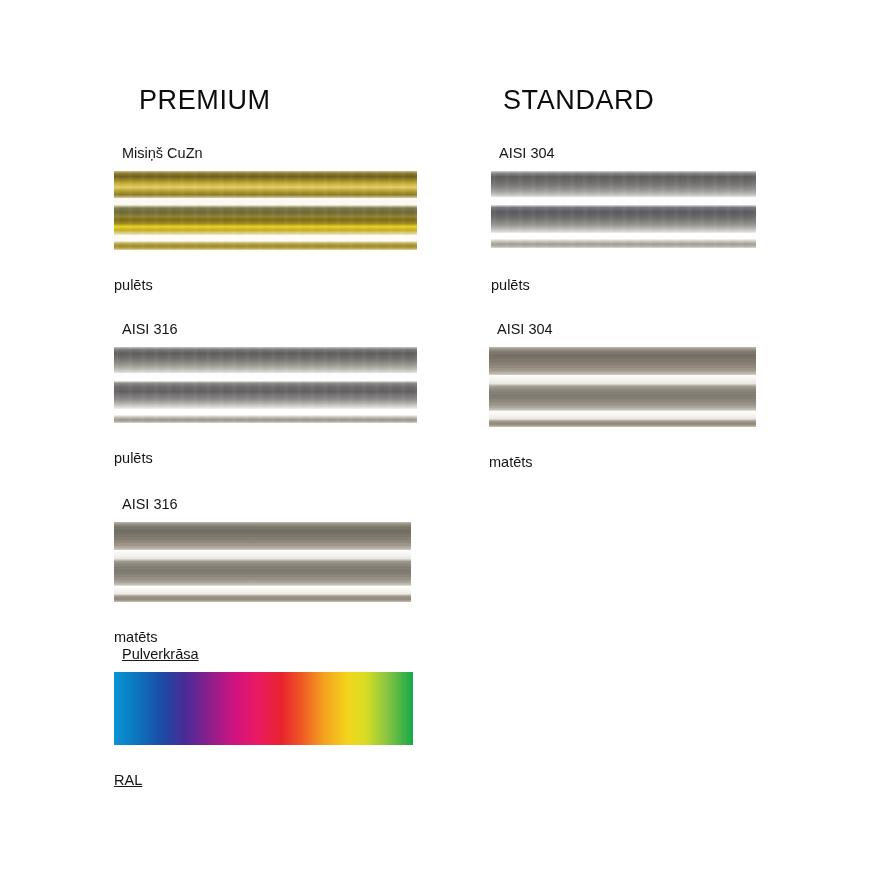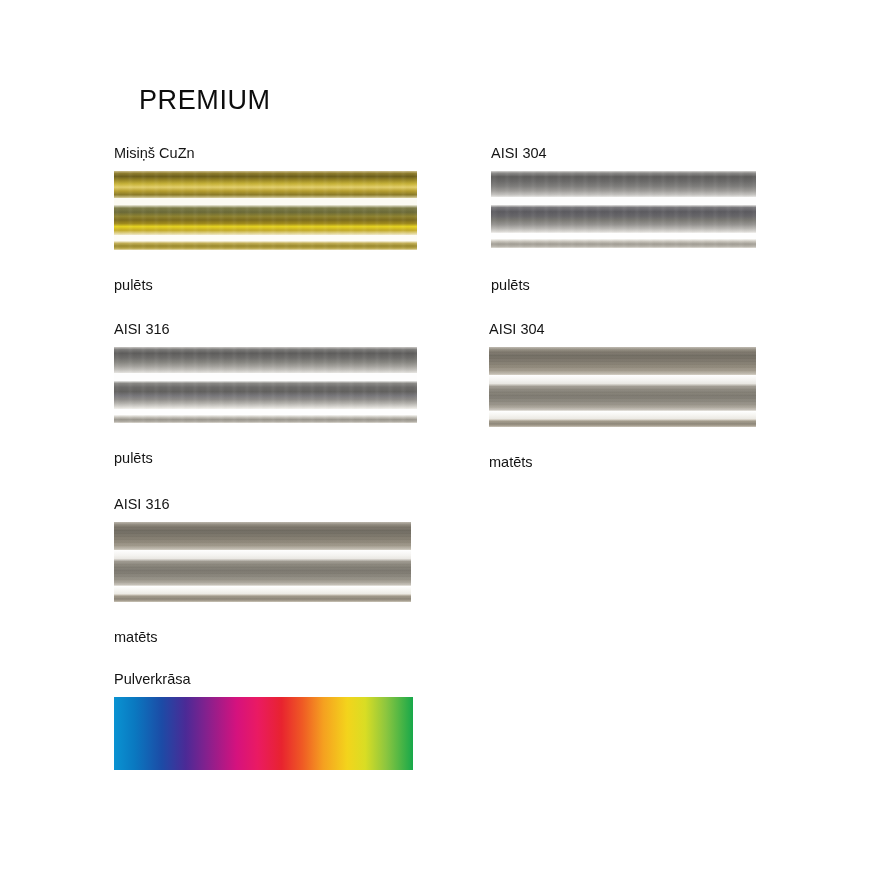--- a/index.html
+++ b/index.html
@@ -43,21 +43,21 @@
 
   .material-label,
   .finish-label {
     font-size: 14.5px;
     font-weight: 400;
     color: #141414;
     white-space: nowrap;
     line-height: 1.1;
   }
 
-  .material-label { margin-bottom: 9px; }
+  .material-label { margin-bottom: 9px; margin-left: 8px; }
   .finish-label   { margin-top: 28px; }
 
   .swatch {
     display: block;
     position: relative;
     overflow: hidden;
     background: #ffffff;
   }
 
   
@@ -115,20 +115,21 @@
     );
   }
 </style>
 </head>
 <body>
 
 <div class="board">
 
   <div class="col-heading premium">PREMIUM</div>
 
+  <div class="col-heading standard">STANDARD</div>
 
   <div class="group" style="left:114px; top:146px;">
     <div class="material-label">Misiņš CuZn</div>
 
     <div class="swatch" style="width:303px; height:79px;">
       <div class="band" style="top:0px; height:27px;
         background-image:linear-gradient(to bottom,
           #cdbe8a 0%, #8d7c2c 9%, #6d5f1c 20%, #9a8826 34%,
           #c9b43a 48%, #e2cf6b 60%, #b79f2f 74%, #8a7a27 88%, #d8cf9e 100%);">
         <div class="streaks horiz"></div>
@@ -214,25 +215,26 @@
       <div class="band" style="top:72px; height:8px;
         background-image:linear-gradient(to bottom,
           #e9e5dc 0%, #a69e8e 25%, #8d8678 55%, #9f9788 80%, #cdc7ba 100%);">
         <div class="streaks"></div>
       </div>
     </div>
 
     <div class="finish-label">matēts</div>
   </div>
 
-  <div class="group" style="left:114px; top:672px;">
+  <div class="group" style="left:114px; top:647px;text-decoration:underline;">
     <div class="material-label">Pulverkrāsa</div>
 
     <div class="ral-swatch" style="width:299px; height:73px;"></div>
 
+    <div class="finish-label">RAL</div>
   </div>
 
   <div class="group" style="left:491px; top:146px;">
     <div class="material-label">AISI 304</div>
 
     <div class="swatch" style="width:265px; height:79px;">
       <div class="band" style="top:0px; height:26px;
         background-image:linear-gradient(to bottom,
           #d6d5d3 0%, #8b8a88 8%, #5f5e5d 22%, #6b6a69 40%,
           #7e7d7b 58%, #9d9b98 76%, #c6c4c1 92%, #e8e7e5 100%);">

